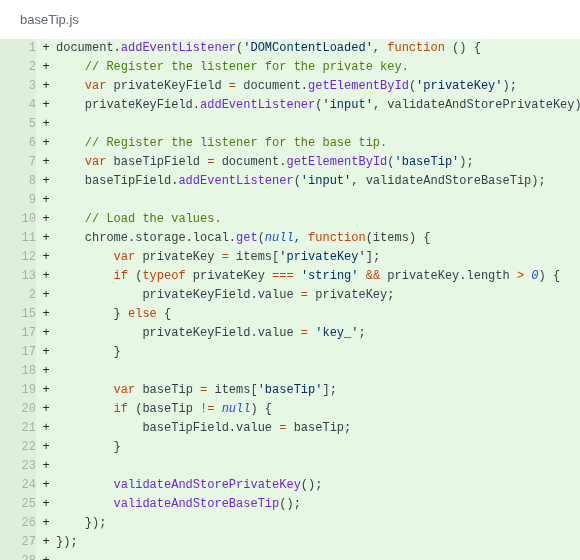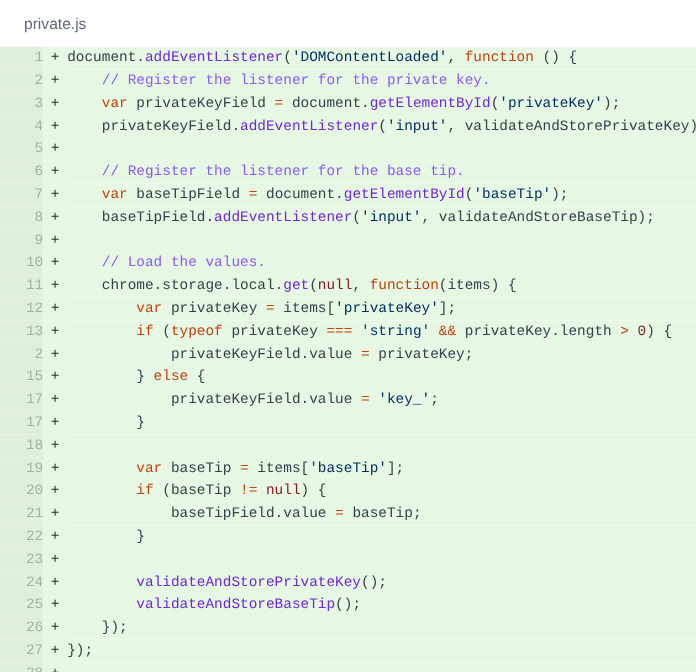--- a/index.html
+++ b/index.html
@@ -44,31 +44,31 @@
   font-size: 12px;
 }
 .code-cell {
   background: #e6f7e3;
   font-family: SFMono-Regular, Consolas, "Liberation Mono", Menlo, monospace;
   font-size: 12px;
   color: #373f47;
   white-space: pre;
   overflow: hidden;
 }
-.code-cell .c { color: #8b5cf6; }
+.code-cell .c { color: #4d7c0f; }
 .code-cell .k { color: #c2410c; }
 .code-cell .s { color: #032f62; }
 .code-cell .f { color: #6d28d9; }
-.code-cell .n { color: #7f1d1d; }
+.code-cell .n { color: #1d4ed8; font-style: italic; }
 </style>
 </head>
 <body>
 
 <div class="file-header">
-  <span>private.js</span>
+  <span>baseTip.js</span>
 </div>
 
 <table class="diff-table">
   <colgroup>
     <col style="width:36px">
     <col style="width:20px">
     <col>
   </colgroup>
   <tbody id="diff-body">
       <tr>

